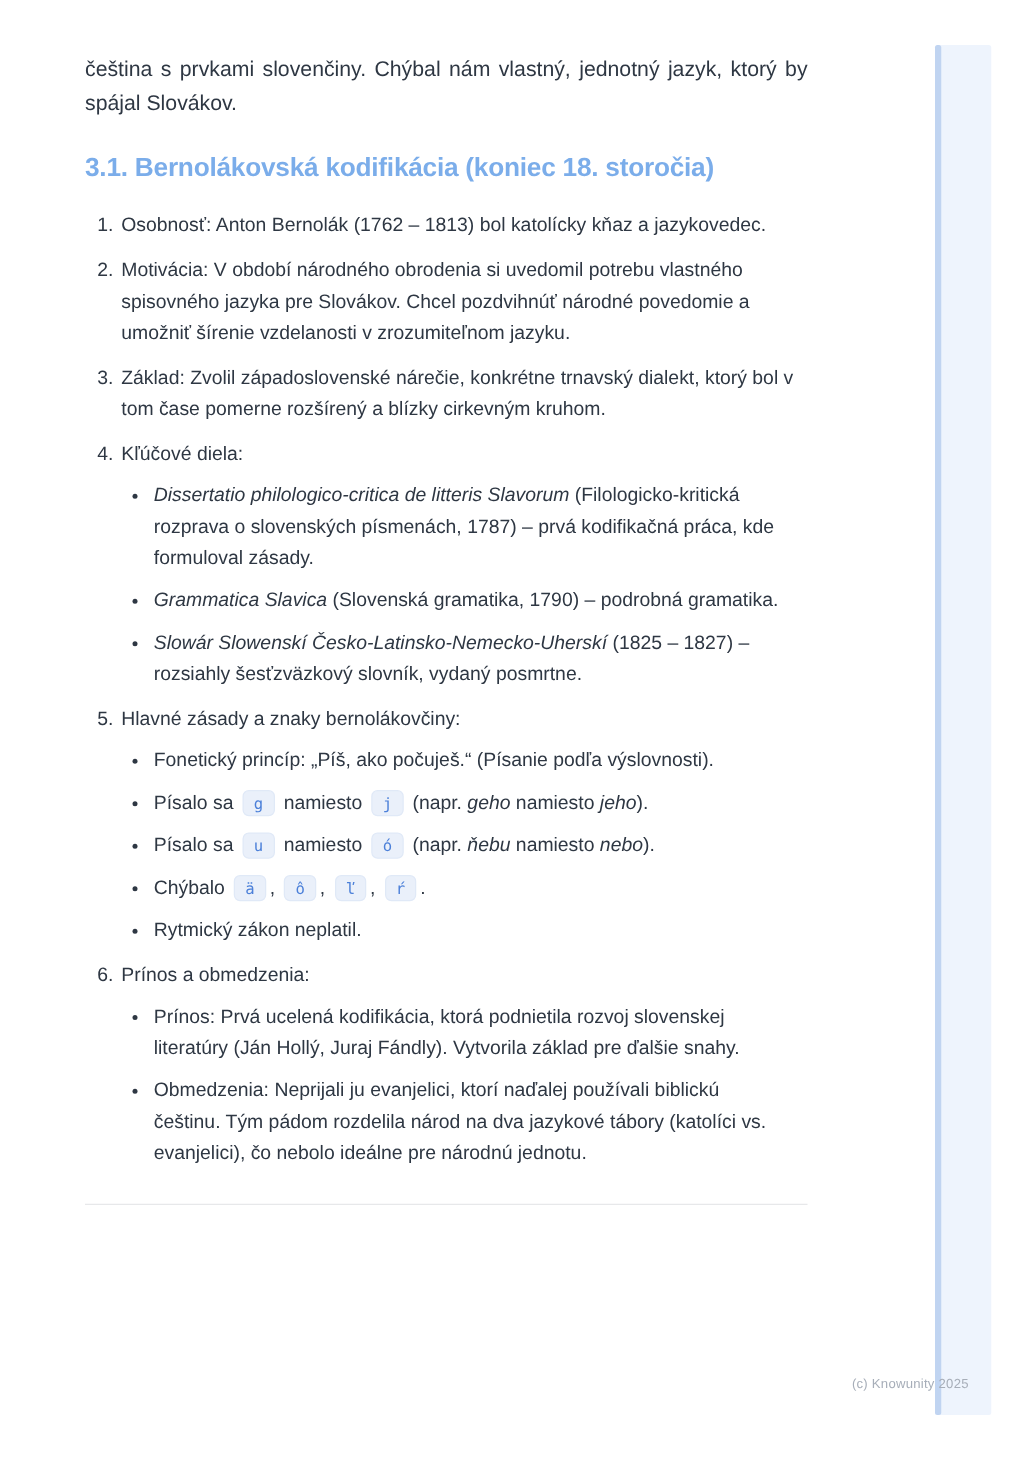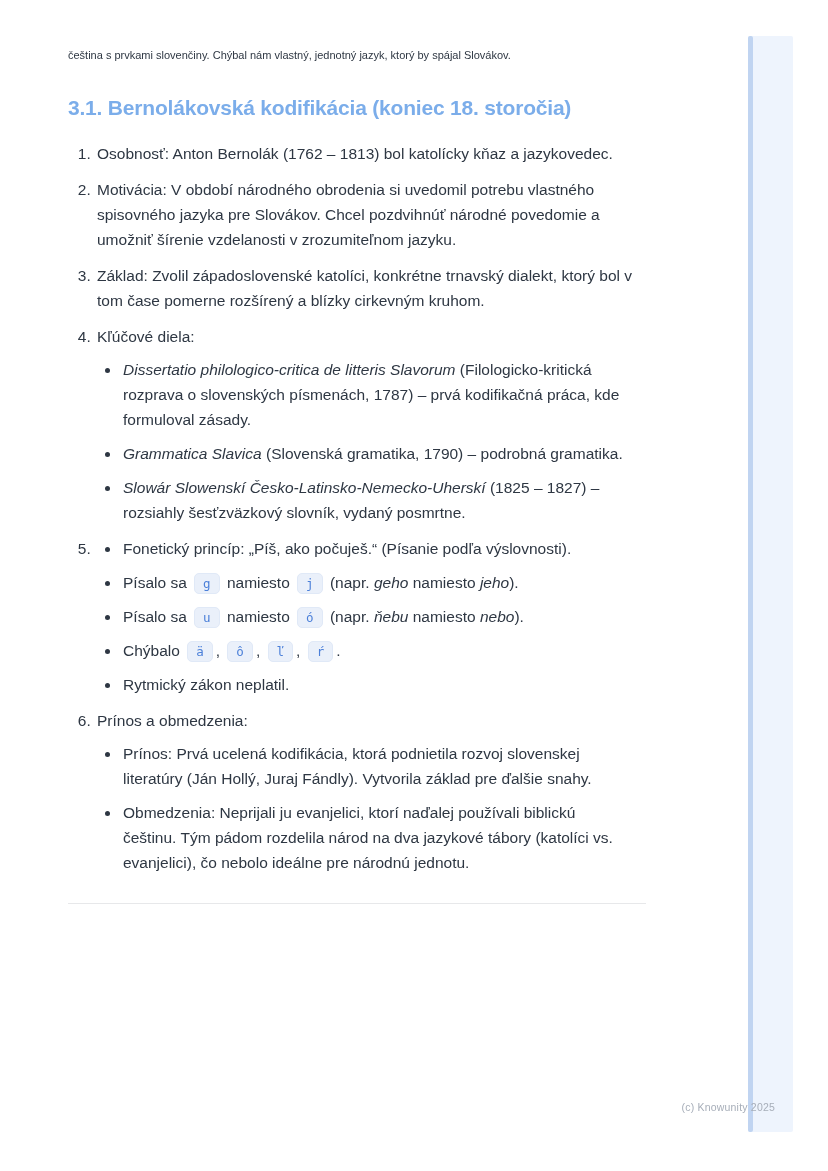--- a/index.html
+++ b/index.html
@@ -12,21 +12,21 @@
     color:#2e3743;
     -webkit-font-smoothing:antialiased;
   }
   .content{
     position:absolute;
     left:68px;top:42px;
     width:578px;
   }
   .intro{
     margin:0;
-    font-size:11px;
+    font-size:17px;
     line-height:27px;
     text-align:justify;
   }
   h2.section-heading{
     color:#7badea;
     font-size:21px;
     line-height:30px;
     font-weight:700;
     letter-spacing:-0.2px;
     margin:24px 0 18px 0;
@@ -106,27 +106,27 @@
 
 <div class="content">
 
   <p class="intro">čeština s prvkami slovenčiny. Chýbal nám vlastný, jednotný jazyk, ktorý by spájal Slovákov.</p>
 
   <section>
     <h2 class="section-heading">3.1. Bernolákovská kodifikácia (koniec 18. storočia)</h2>
     <ol class="main-list">
         <li><strong>Osobnosť: Anton Bernolák</strong> (1762 – 1813) bol katolícky kňaz a jazykovedec.</li>
         <li><strong>Motivácia:</strong> V období národného obrodenia si uvedomil potrebu vlastného spisovného jazyka pre Slovákov. Chcel pozdvihnúť národné povedomie a umožniť šírenie vzdelanosti v zrozumiteľnom jazyku.</li>
-        <li><strong>Základ:</strong> Zvolil <strong>západoslovenské katolíci</strong>, konkrétne trnavský dialekt, ktorý bol v tom čase pomerne rozšírený a blízky cirkevným kruhom.</li>
+        <li><strong>Základ:</strong> Zvolil <strong>západoslovenské nárečie</strong>, konkrétne trnavský dialekt, ktorý bol v tom čase pomerne rozšírený a blízky cirkevným kruhom.</li>
         <li><strong>Kľúčové diela:</strong><ul class="sub-list">
             <li><em>Dissertatio philologico-critica de litteris Slavorum</em> (Filologicko-kritická rozprava o slovenských písmenách, 1787) – prvá kodifikačná práca, kde formuloval zásady.</li>
             <li><em>Grammatica Slavica</em> (Slovenská gramatika, 1790) – podrobná gramatika.</li>
             <li><em>Slowár Slowenskí Česko-Latinsko-Nemecko-Uherskí</em> (1825 – 1827) – rozsiahly šesťzväzkový slovník, vydaný posmrtne.</li>
           </ul></li>
-        <li><ul class="sub-list">
+        <li><strong>Hlavné zásady a znaky bernolákovčiny:</strong><ul class="sub-list">
             <li><strong>Fonetický princíp:</strong> „Píš, ako počuješ.“ (Písanie podľa výslovnosti).</li>
             <li>Písalo sa <code class="badge">g</code> namiesto <code class="badge">j</code> (napr. <em>geho</em> namiesto <em>jeho</em>).</li>
             <li>Písalo sa <code class="badge">u</code> namiesto <code class="badge">ó</code> (napr. <em>ňebu</em> namiesto <em>nebo</em>).</li>
             <li>Chýbalo <code class="badge">ä</code>, <code class="badge">ô</code>, <code class="badge">ľ</code>, <code class="badge">ŕ</code>.</li>
             <li>Rytmický zákon neplatil.</li>
           </ul></li>
         <li><strong>Prínos a obmedzenia:</strong><ul class="sub-list">
             <li><strong>Prínos:</strong> Prvá ucelená kodifikácia, ktorá podnietila rozvoj slovenskej literatúry (Ján Hollý, Juraj Fándly). Vytvorila základ pre ďalšie snahy.</li>
             <li><strong>Obmedzenia:</strong> Neprijali ju evanjelici, ktorí naďalej používali biblickú češtinu. Tým pádom rozdelila národ na dva jazykové tábory (katolíci vs. evanjelici), čo nebolo ideálne pre národnú jednotu.</li>
           </ul></li>

